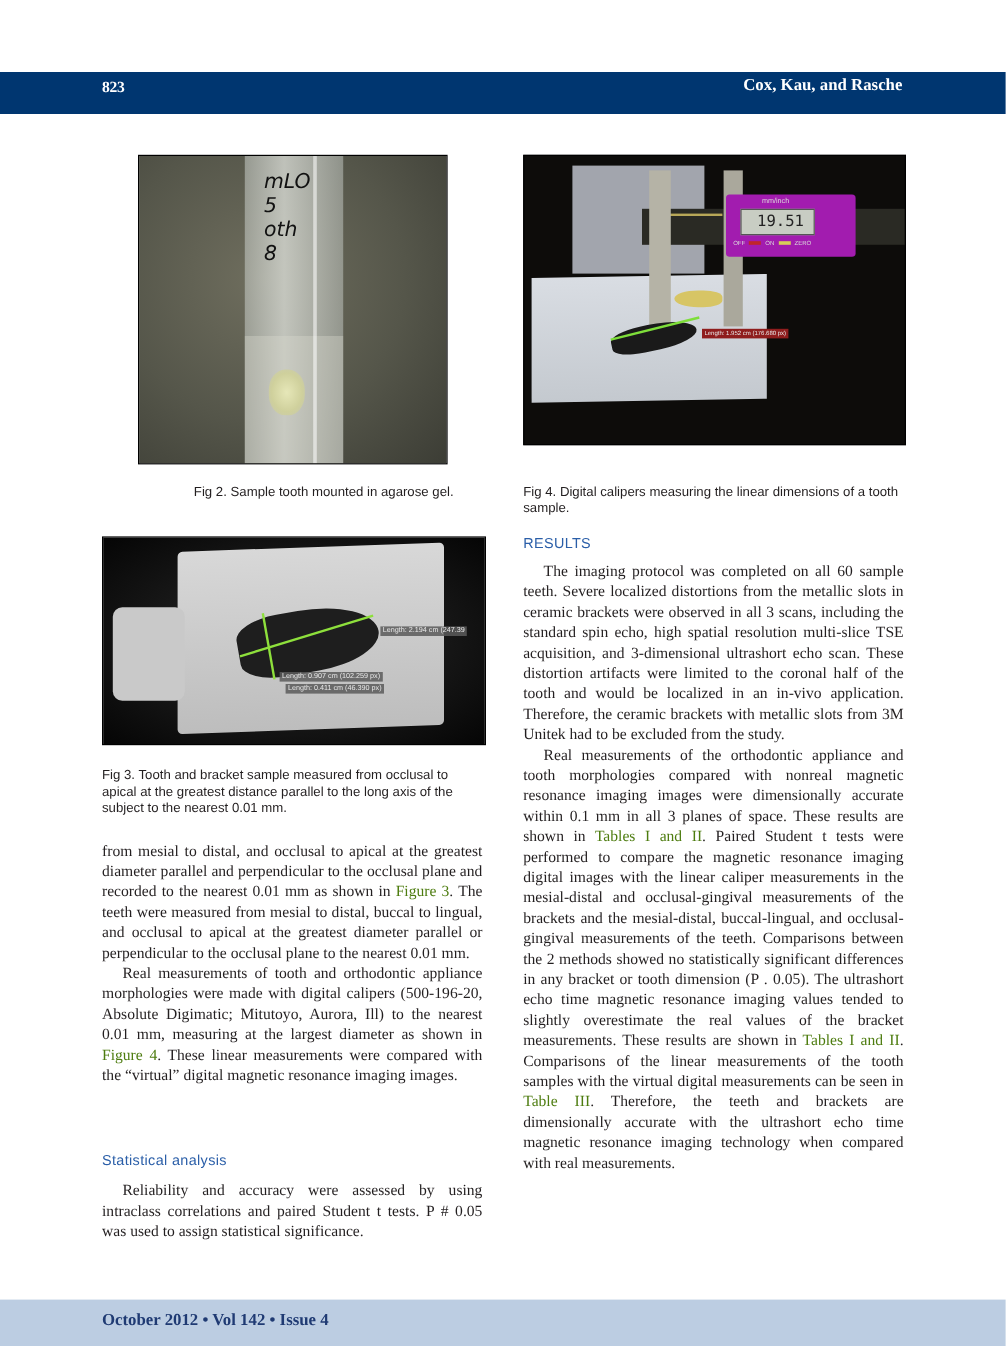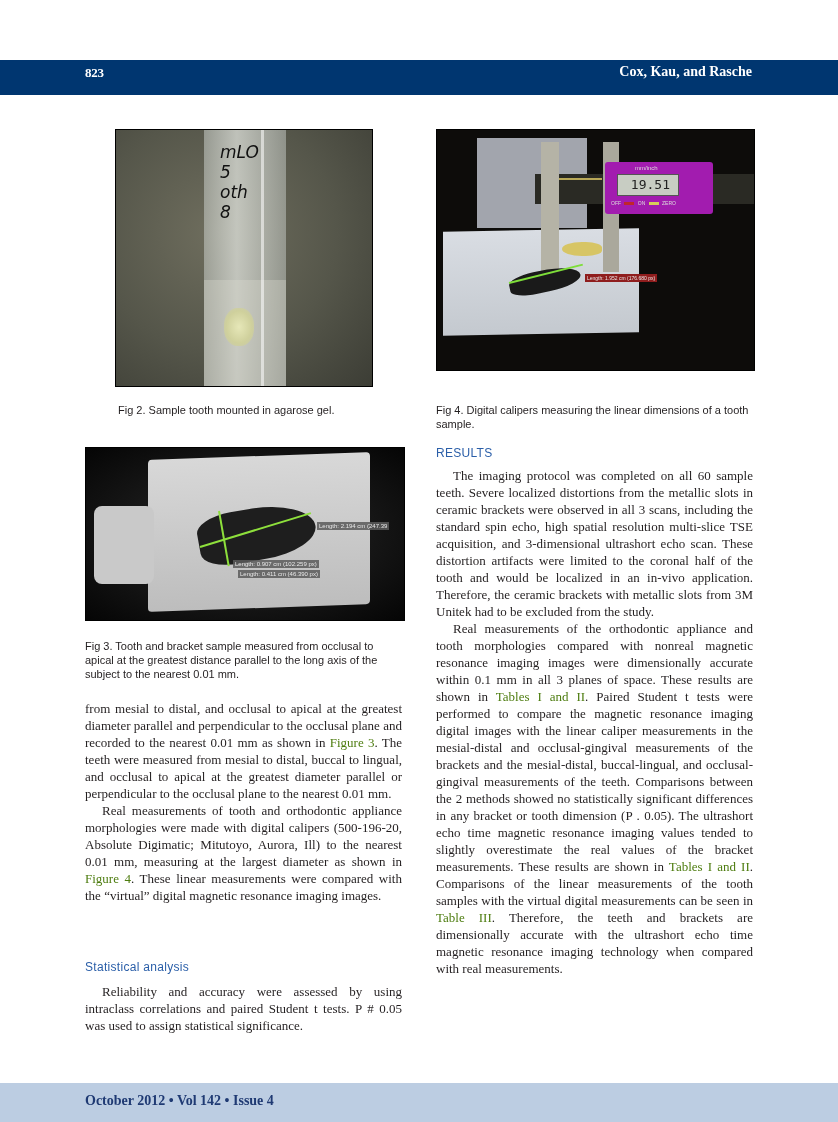--- a/index.html
+++ b/index.html
@@ -69,21 +69,21 @@
   <div style="position:absolute; left:108px; top:178px; width:30px; height:38px; border-radius:45%;
               background: radial-gradient(#e6e7b8, #cfd09c 60%, rgba(200,200,160,0.3));"></div>
   <div style="position:absolute; left:145px; top:0; width:3px; height:256px; background: rgba(255,255,255,0.55);"></div>
   <div style="position:absolute; left:88px; top:12px; font-family:'DejaVu Sans', sans-serif; font-style:italic; font-size:17px; line-height:20px; color:#111;margin-left:16px;">
     <div>mLO</div>
     <div>5</div>
     <div>oth</div>
     <div>8</div>
   </div>
 </div>
-<div class="caption" style="left:118px; top:403px; width:260px;">Fig 2.  Sample tooth mounted in agarose gel.</div>
+<div class="caption" style="left:118px; top:403px; width:260px;text-align:right;">Fig 2.  Sample tooth mounted in agarose gel.</div>
 
 <div class="figure-img" style="left:436px; top:129px; width:317px; height:240px; background:#0d0c0a;">
   <div style="position:absolute; left:6px; top:100px; width:196px; height:104px; background: linear-gradient(180deg,#d9dde3,#c4c9cf); transform: skewY(-1deg);"></div>
   <div style="position:absolute; left:40px; top:8px; width:110px; height:90px; background:#c8ccd6; opacity:0.8;"></div>
   <div style="position:absolute; left:98px; top:44px; width:219px; height:30px; background:#2a2a24;"></div>
   <div style="position:absolute; left:120px; top:48px; width:45px; height:22px; border-top:2px solid #b8a858;"></div>
   <div style="position:absolute; left:104px; top:12px; width:18px; height:130px; background:#b5b3a6;"></div>
   <div style="position:absolute; left:166px; top:12px; width:16px; height:130px; background:#aaa89c;"></div>
   <div style="position:absolute; left:168px; top:32px; width:108px; height:52px; background:#a21caf; border-radius:3px;">
     <span style="position:absolute; left:30px; top:3px; font-family:'Liberation Sans',sans-serif; font-size:6px; color:#ddd;">mm/inch</span>

